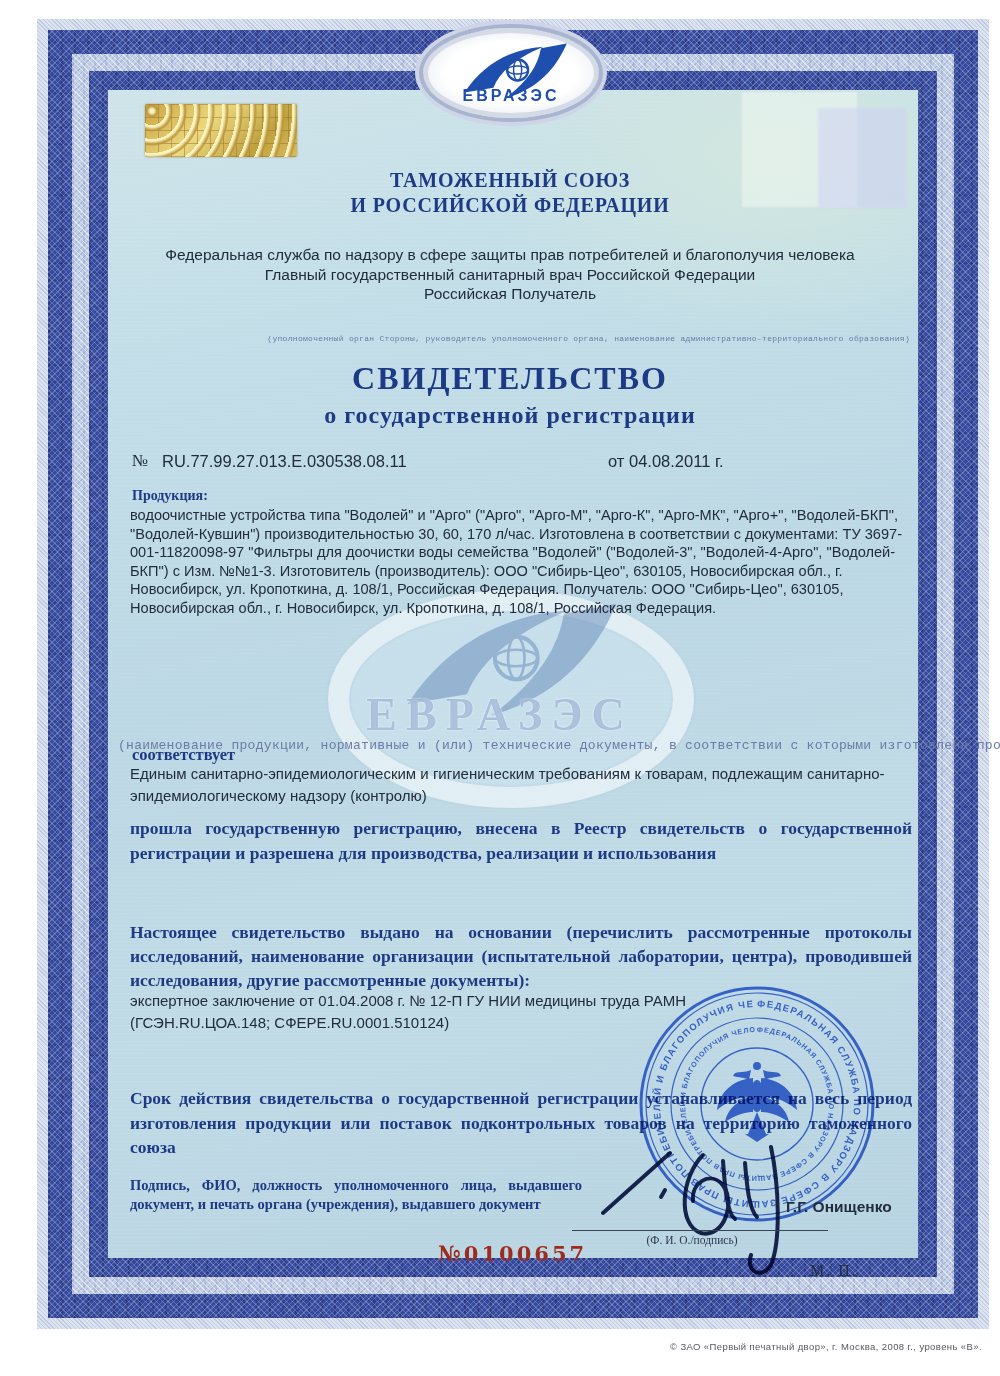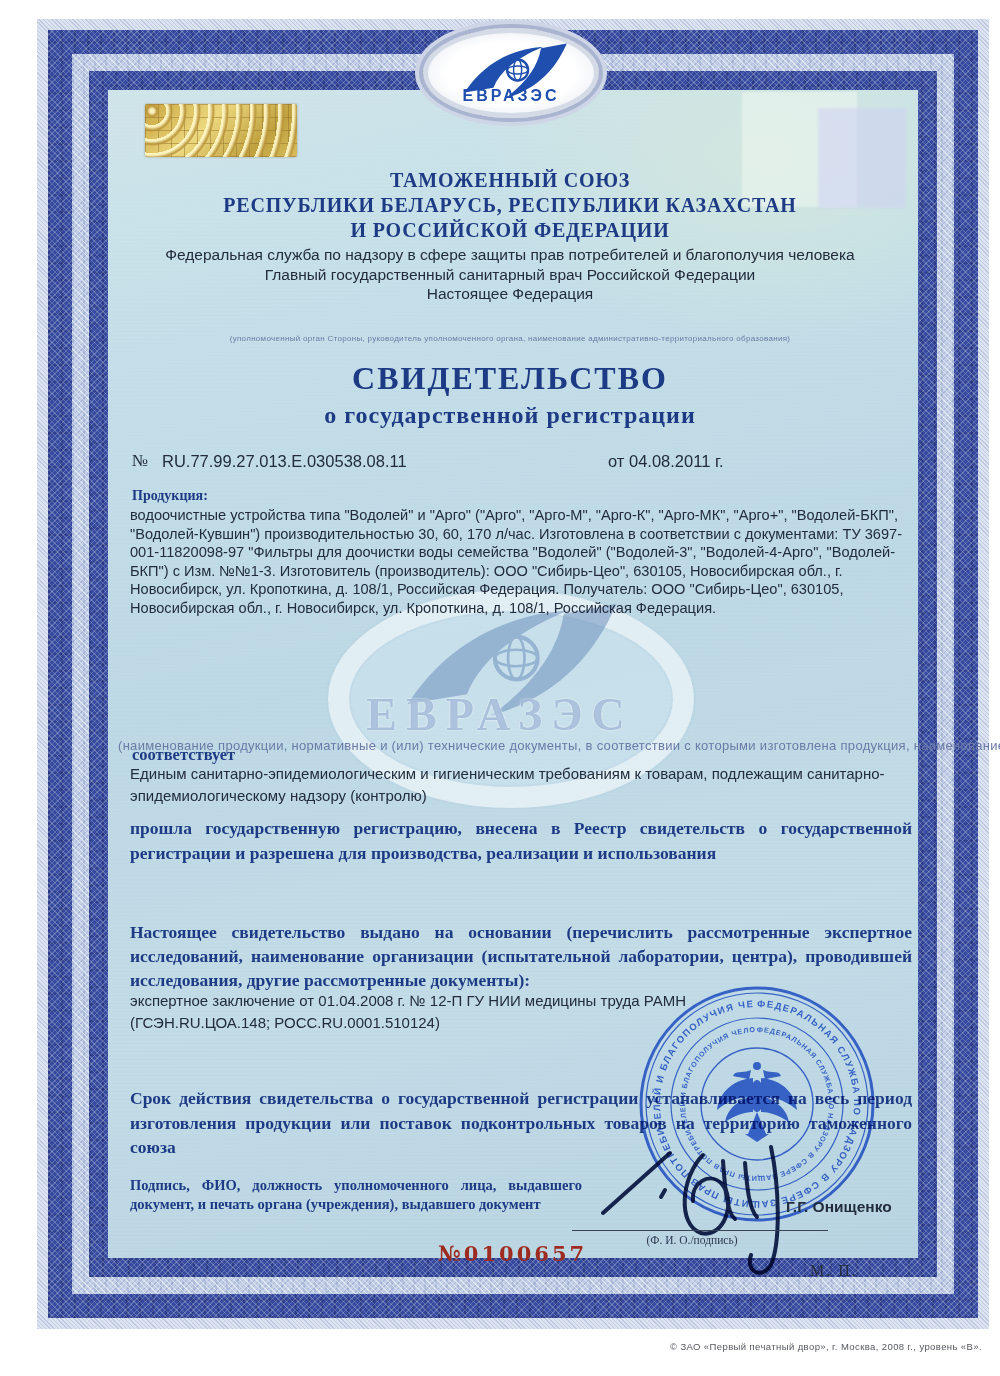--- a/index.html
+++ b/index.html
@@ -35,21 +35,21 @@
       repeating-linear-gradient(0deg, rgba(255,255,255,.05) 0 1px, transparent 1px 4px),
       linear-gradient(168deg,#cfe4e9 0%,#c3dee8 20%,#bcd8e4 48%,#c1dbe6 72%,#b7d3e1 100%);
   }
 
   .content { position:absolute; inset:0; }
   .abs { position:absolute; }
   .ctr { text-align:center; }
   .serif { font-family:"Liberation Serif","DejaVu Serif",serif; }
   .navy { color:#1d3a85; }
   .ink  { color:#222c3c; }
-  .fine { font-family:Liberation Sans, sans-serif; color:#6b7aa6; font-size:8px; letter-spacing:.3px; white-space:nowrap; }
+  .fine { font-family:Liberation Mono, monospace; color:#6b7aa6; font-size:8px; letter-spacing:.3px; white-space:nowrap;text-align:right; }
   .just { text-align:justify; }
 
   
   .badge { left:423px; top:28px; width:176px; height:90px; border-radius:50%;
     background:radial-gradient(#ffffff 55%, #eef1f6 78%, #e2e7ef);
     border:5px solid #d4dae6; box-shadow:0 0 0 4px #a9b5d0, 0 0 0 8px #cdd5e6;
     display:flex; flex-direction:column; align-items:center; justify-content:flex-end; padding-bottom:8px; }
   .badge-text { font-weight:bold; font-size:16px; letter-spacing:3px; color:#1e4fae; }
   .badge svg { position:absolute; top:8px; left:28px; }
 
@@ -128,49 +128,48 @@
           <ellipse cx="72" cy="36" rx="5" ry="13" fill="none" stroke="#1e4fae" stroke-width="1.8"></ellipse>
         </g>
       </svg>
       <span class="badge-text">ЕВРАЗЭС</span>
     </div>
 
     <div class="abs holo"></div>
 
     <div class="abs ctr serif navy" style="left:110px;width:800px;top:168px;font-size:20px;font-weight:bold;letter-spacing:.8px;line-height:25px;">
       <div>ТАМОЖЕННЫЙ СОЮЗ</div>
-      <div>РЕСПУБЛИКИ БЕЛАРУСЬ, РЕСПУБЛИКИ КАЗАХСТАН</div>
       <div>И РОССИЙСКОЙ ФЕДЕРАЦИИ</div>
     </div>
     <div class="abs ctr ink" style="left:100px;width:820px;top:245px;font-size:15.5px;line-height:19.5px;">
       <div>Федеральная служба по надзору в сфере защиты прав потребителей и благополучия человека</div>
       <div>Главный государственный санитарный врач Российской Федерации</div>
-      <div>Настоящее Федерация</div>
+      <div>Российская Получатель</div>
     </div>
     <div class="abs ctr fine" style="left:110px;width:800px;top:334px;">(уполномоченный орган Стороны, руководитель уполномоченного органа, наименование административно-территориального образования)</div>
 
     <div class="abs ctr serif navy" style="left:110px;width:800px;top:360px;font-size:32px;font-weight:bold;letter-spacing:2px;">СВИДЕТЕЛЬСТВО</div>
     <div class="abs ctr serif navy" style="left:110px;width:800px;top:402px;font-size:24px;font-weight:bold;letter-spacing:1px;">о государственной регистрации</div>
 
     <div class="abs serif ink" style="left:132px;top:451px;font-size:17px;">№</div>
     <div class="abs ink" style="left:162px;top:452px;font-size:16.5px;">RU.77.99.27.013.Е.030538.08.11</div>
     <div class="abs ink" style="left:608px;top:452px;font-size:16.5px;">от 04.08.2011 г.</div>
 
     <div class="abs serif navy" style="left:132px;top:488px;font-size:14px;font-weight:bold;">Продукция:</div>
     <div class="abs ink" style="left:130px;top:506px;width:782px;font-size:14.6px;line-height:18.5px;">водоочистные устройства типа "Водолей" и "Арго" ("Арго", "Арго-М", "Арго-К", "Арго-МК", "Арго+", "Водолей-БКП", "Водолей-Кувшин") производительностью 30, 60, 170 л/час. Изготовлена в соответствии с документами: ТУ 3697-001-11820098-97 "Фильтры для доочистки воды семейства "Водолей" ("Водолей-3", "Водолей-4-Арго", "Водолей-БКП") с Изм. №№1-3. Изготовитель (производитель): ООО "Сибирь-Цео", 630105, Новосибирская обл., г. Новосибирск, ул. Кропоткина, д. 108/1, Российская Федерация.  Получатель: ООО "Сибирь-Цео", 630105, Новосибирская обл., г. Новосибирск, ул. Кропоткина, д. 108/1, Российская Федерация.</div>
 
     <div class="abs ctr fine" style="left:118px;width:786px;top:732px;font-size:13px;margin-top:6px;">(наименование продукции, нормативные и (или) технические документы, в соответствии с которыми изготовлена продукция, наименование и место нахождения изготовителя (производителя), получателя)</div>
     <div class="abs serif navy" style="left:132px;top:745px;font-size:16.5px;font-weight:bold;">соответствует</div>
     <div class="abs ink" style="left:130px;top:763px;width:782px;font-size:15px;line-height:22px;">Единым санитарно-эпидемиологическим и гигиеническим требованиям к товарам, подлежащим санитарно-эпидемиологическому надзору (контролю)</div>
 
     <div class="abs serif navy just" style="left:130px;top:816px;width:782px;font-size:17.5px;font-weight:bold;line-height:25px;">прошла государственную регистрацию, внесена в Реестр свидетельств о государственной регистрации и разрешена для производства, реализации и использования</div>
 
-    <div class="abs serif navy just" style="left:130px;top:920px;width:782px;font-size:17.5px;font-weight:bold;line-height:24px;">Настоящее свидетельство выдано на основании (перечислить рассмотренные экспертное исследований, наименование организации (испытательной лаборатории, центра), проводившей исследования, другие рассмотренные документы):</div>
+    <div class="abs serif navy just" style="left:130px;top:920px;width:782px;font-size:17.5px;font-weight:bold;line-height:24px;">Настоящее свидетельство выдано на основании (перечислить рассмотренные протоколы исследований, наименование организации (испытательной лаборатории, центра), проводившей исследования, другие рассмотренные документы):</div>
     <div class="abs ink" style="left:130px;top:992px;font-size:15px;">экспертное заключение от 01.04.2008 г. № 12-П ГУ НИИ медицины труда РАМН</div>
-    <div class="abs ink" style="left:130px;top:1014px;font-size:15px;">(ГСЭН.RU.ЦОА.148; РОСС.RU.0001.510124)</div>
+    <div class="abs ink" style="left:130px;top:1014px;font-size:15px;">(ГСЭН.RU.ЦОА.148; СФЕРЕ.RU.0001.510124)</div>
 
     <div class="abs serif navy just" style="left:130px;top:1086px;width:782px;font-size:17.5px;font-weight:bold;line-height:24.5px;">Срок действия свидетельства о государственной регистрации устанавливается на весь период изготовления продукции или поставок подконтрольных товаров на территорию таможенного союза</div>
 
     <svg class="abs stamp" width="248" height="248" viewBox="0 0 248 248">
       <defs>
         <path id="r1" d="M124,27 a97,97 0 1,1 -0.01,0 Z"></path>
         <path id="r2" d="M124,52 a72,72 0 1,1 -0.01,0 Z"></path>
       </defs>
       <g stroke="#2e5fd8" fill="none">
         <circle cx="124" cy="124" r="116" stroke-width="3"></circle>

